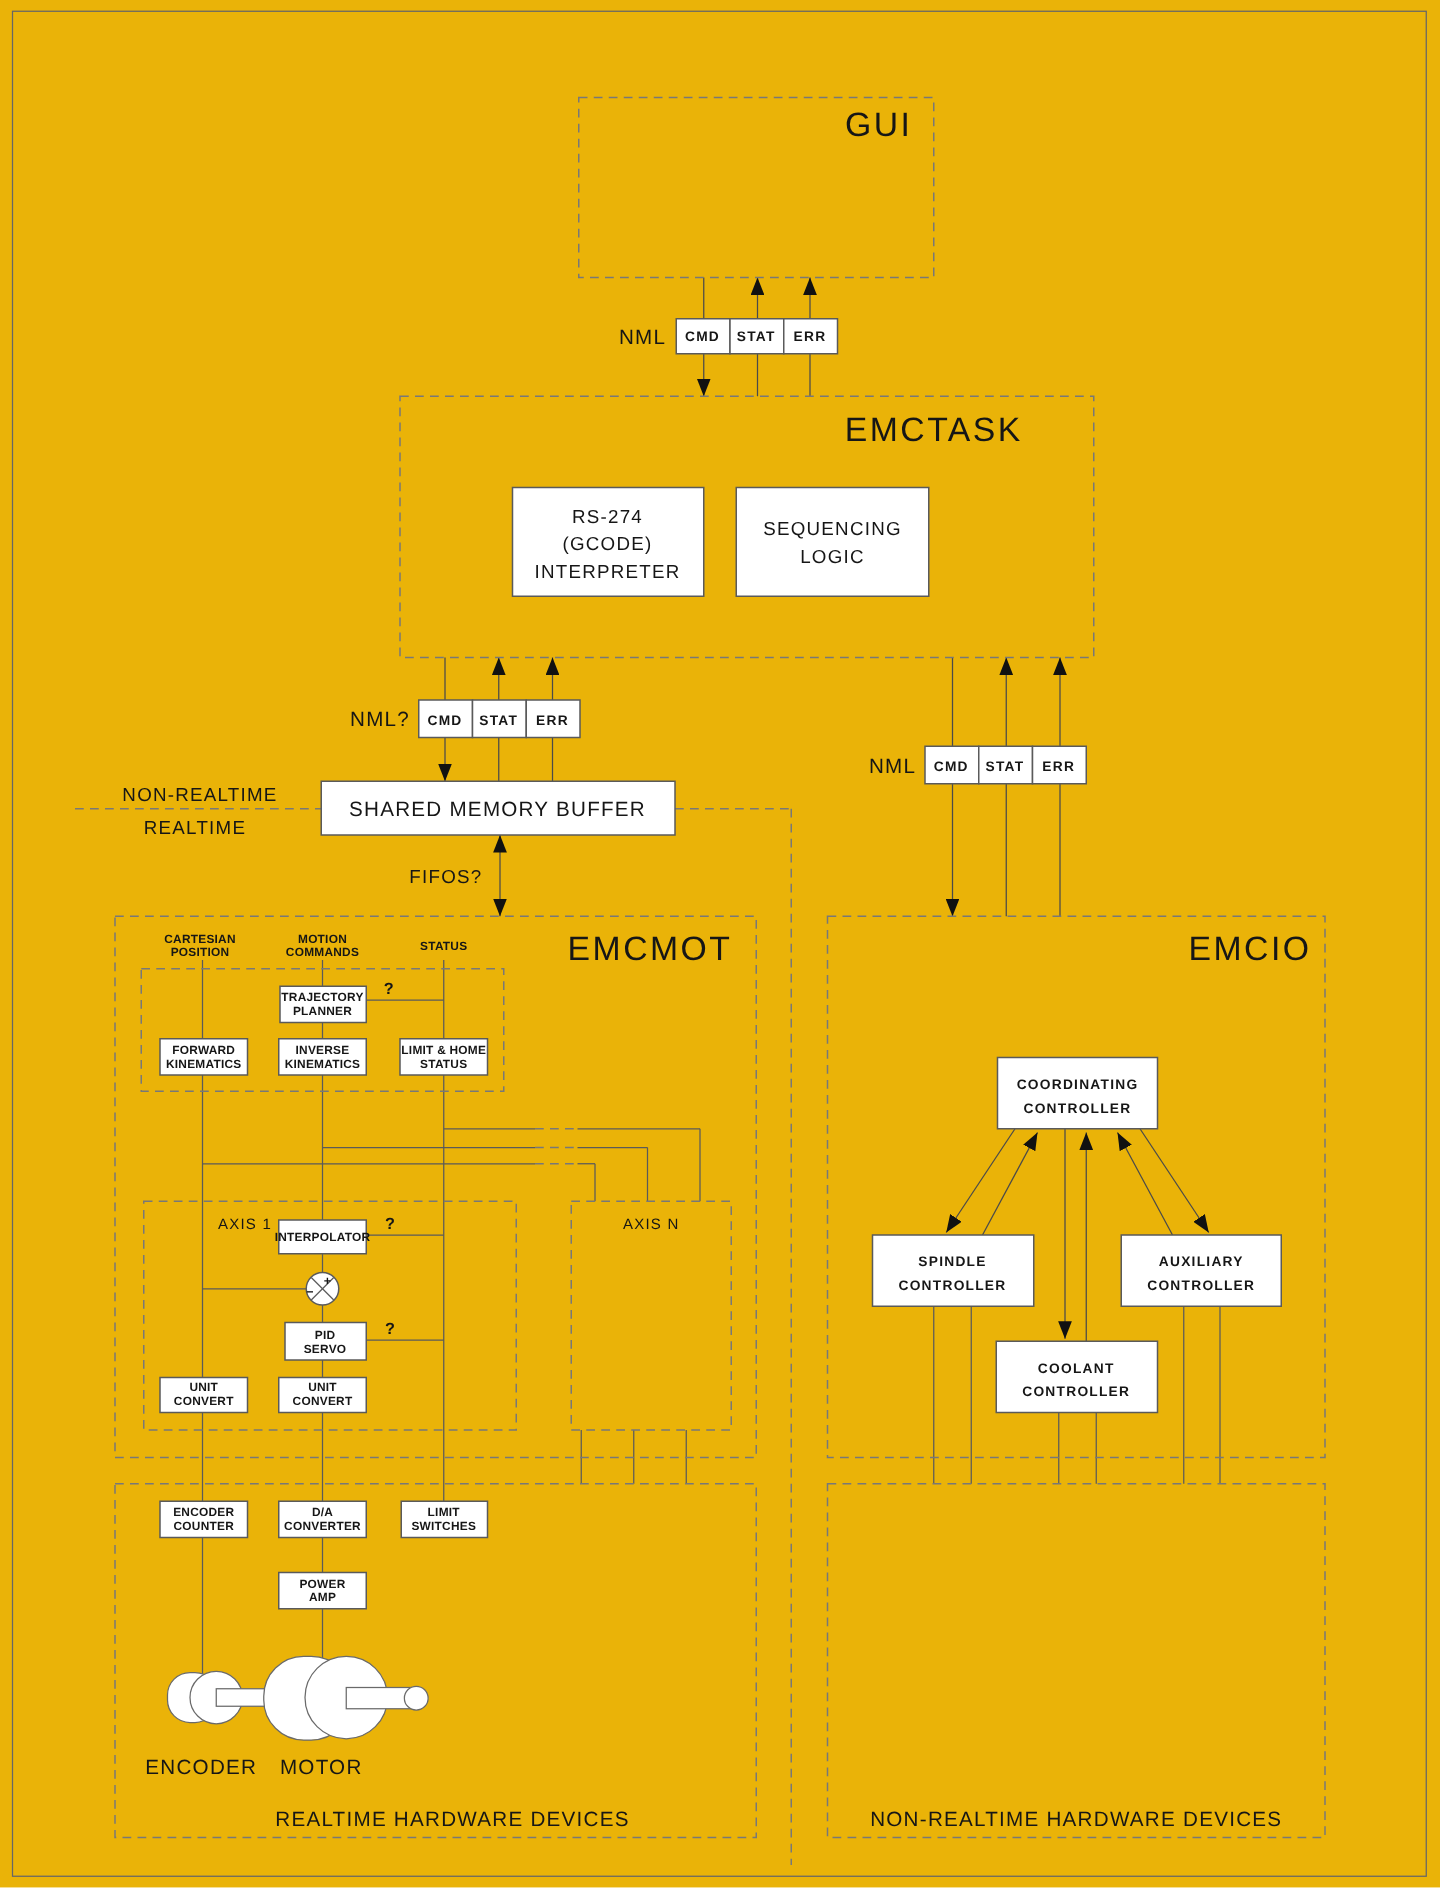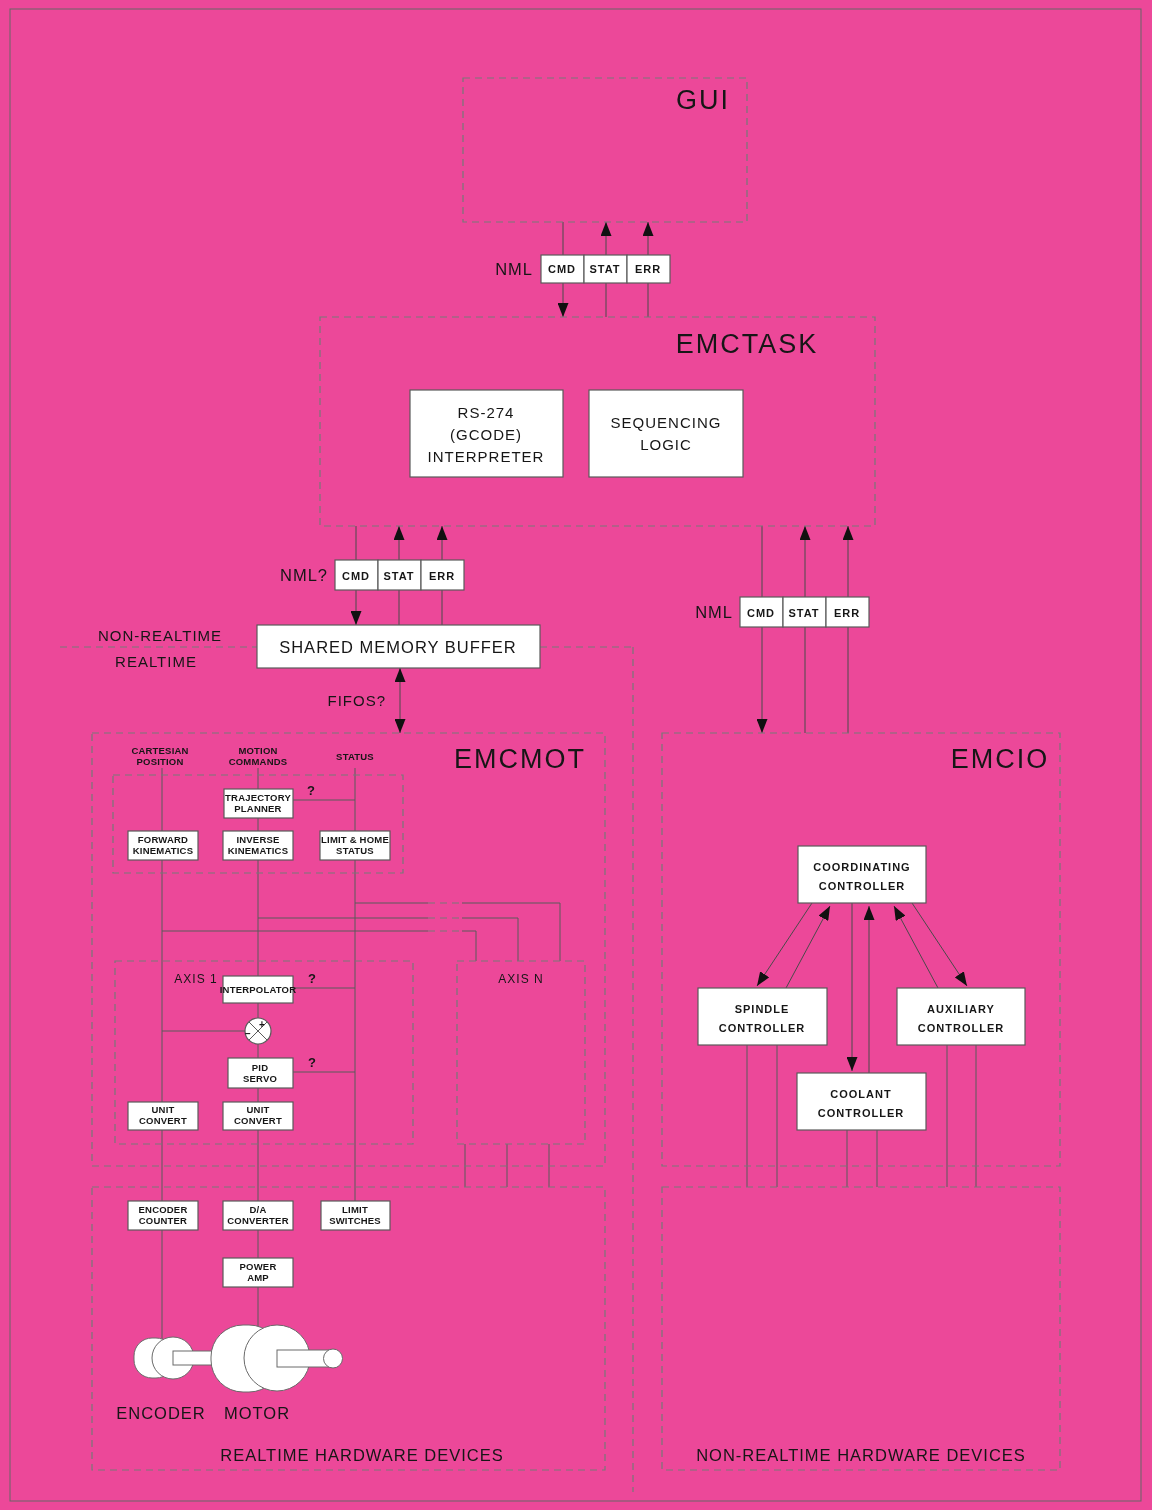--- a/index.html
+++ b/index.html
@@ -1,16 +1,16 @@
 <!DOCTYPE html>
 <html><head>
 <meta charset="utf-8">
 <style>
   html,body{margin:0;padding:0;background:#fff;}
-  .page{position:relative;width:1152px;height:1510px;background:#ec4899;font-family:"Liberation Sans",sans-serif;}
+  .page{position:relative;width:1152px;height:1510px;background:#eab308;font-family:"Liberation Sans",sans-serif;}
   svg{display:block;}
   .ln{stroke:#5a5a5a;stroke-width:1;fill:none;}
   .arrln{stroke:#4a4a4a;stroke-width:1;fill:none;}
   .dashln{stroke:#787878;stroke-width:1.2;stroke-dasharray:7 5;fill:none;}
   .dashbox{fill:none;stroke:#787878;stroke-width:1.2;stroke-dasharray:7 5;}
   .box{fill:#ffffff;stroke:#5a5a5a;stroke-width:1.2;}
   .shape{fill:#ffffff;stroke:#6a6a6a;stroke-width:1;}
   text{fill:#161616;}
   .t-huge{font-size:27px;letter-spacing:2px;}
   .t-big{font-size:16.5px;letter-spacing:1px;}

